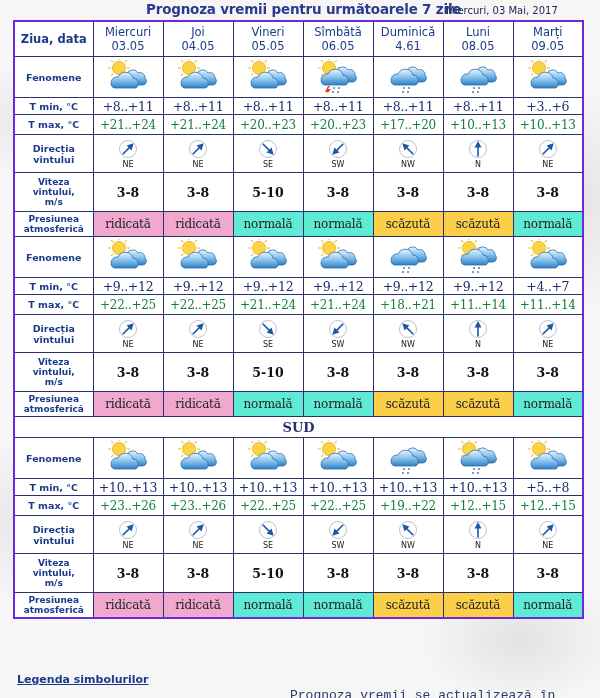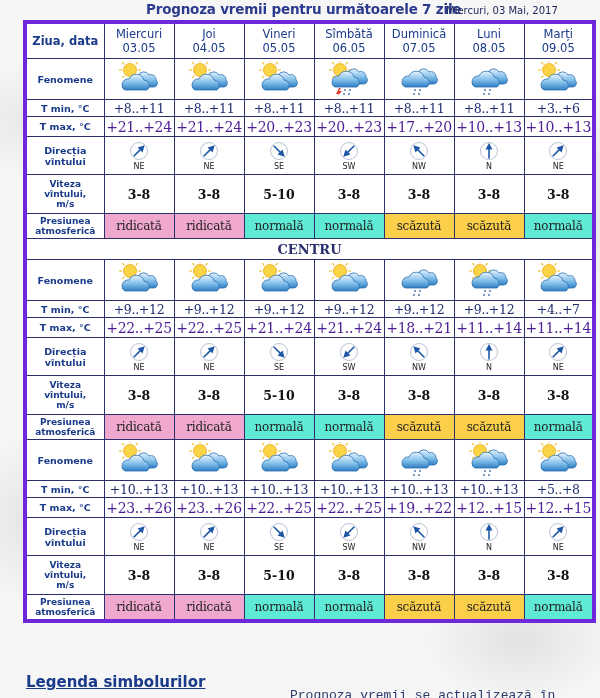--- a/index.html
+++ b/index.html
@@ -25,25 +25,25 @@
     position: absolute; left: 110px; top: 1px;
     font-family: "DejaVu Sans", sans-serif;
     font-size: 13.5px; font-weight: bold; color: #2b3a8c;
     letter-spacing: -0.2px;
   }
   .date-stamp {
     position: absolute; left: 410px; top: 5px;
     font-size: 10px; color: #1a2356;
   }
   table.fc {
-    position: absolute; left: 23px; top: 20px;
+    position: absolute; left: 13px; top: 20px;
     border-collapse: collapse;
     width: 571px;
     table-layout: fixed;
-    border: 4px solid #6d28d9;
+    border: 2px solid #6d28d9;
   }
   table.fc td {
     border: 1.5px solid #2b2f6b;
     padding: 0;
     text-align: center;
     vertical-align: middle;
     background: #ffffff;
   }
   col.c-label { width: 79px; }
   col.c-day { width: 70px; }
@@ -80,43 +80,43 @@
   tr.r-dir td { height: 37px; }
   tr.r-vit td { height: 38px; }
   tr.r-pres td { height: 24px; }
   .tmin {
     font-family: "DejaVu Serif", serif;
     font-size: 12.5px; color: #1f2d6e;
     letter-spacing: -0.3px;
   }
   .tmax {
     font-family: "DejaVu Serif", serif;
-    font-size: 14px; color: #4c1d95;
+    font-size: 12px; color: #15803d;
     letter-spacing: -0.3px;
   }
   .vit {
     font-family: "DejaVu Serif", serif;
     font-size: 12.5px; color: #111;
     font-weight: bold;
   }
   td.pres {
     font-family: "DejaVu Serif", serif;
     font-size: 12px; color: #222;
     letter-spacing: -0.2px;
   }
   td.pres.ridicata { background: #f0a8cf; margin-top: 40px; }
   td.pres.normala { background: #5eead4; }
   td.pres.scazuta { background: #fbcf4a; }
   .wind { display: flex; flex-direction: column; align-items: center; justify-content: space-between; }
   .wind svg { width: 20px; height: 20px; display: block; }
   .wind .dirtxt { font-size: 8px; color: #222; margin-top: 1px; }
   .wx svg { width: 46px; height: 36px; display: block; margin: 0 auto; }
   .footer-link {
-    position: absolute; left: 26px; top: 673px;
-    font-size: 15px; font-weight: bold; color: #1a3a8a;
+    position: absolute; left: 17px; top: 673px;
+    font-size: 11px; font-weight: bold; color: #1a3a8a;
     text-decoration: underline;
   }
   .footer-note {
     position: absolute; left: 290px; top: 688px;
     font-size: 13px; color: #2d3a6a; font-family: Liberation Mono, monospace;
   }
 </style>
 </head>
 <body>
 
@@ -152,21 +152,21 @@
       <td class="hdr">
           <span class="d">Vineri</span>
           <span class="d">05.05</span>
         </td>
       <td class="hdr">
           <span class="d">Sîmbătă</span>
           <span class="d">06.05</span>
         </td>
       <td class="hdr">
           <span class="d">Duminică</span>
-          <span class="d">07.05</span>
+          <span class="d">4.61</span>
         </td>
       <td class="hdr">
           <span class="d">Luni</span>
           <span class="d">08.05</span>
         </td>
       <td class="hdr">
           <span class="d">Marți</span>
           <span class="d">09.05</span>
         </td>
     </tr>
@@ -472,23 +472,20 @@
       <tr class="r-pres">
         <td class="lbl small"><span>Presiunea</span><br><span>atmosferică</span></td>
         <td class="pres ridicata">ridicată</td>
         <td class="pres ridicata">ridicată</td>
         <td class="pres normala">normală</td>
         <td class="pres normala">normală</td>
         <td class="pres scazuta">scăzută</td>
         <td class="pres scazuta">scăzută</td>
         <td class="pres normala">normală</td>
       </tr>
-      <tr>
-        <td class="region" colspan="8">CENTRU</td>
-      </tr>
       <tr class="r-fen">
         <td class="lbl">Fenomene</td>
         <td class="wx"><span><svg viewBox="0 0 46 36" xmlns="http://www.w3.org/2000/svg">
               <defs>
                 <linearGradient id="cg" x1="0" y1="0" x2="0" y2="1">
                   <stop offset="0" stop-color="#e8f4ff"></stop>
                   <stop offset="0.55" stop-color="#7fbde9"></stop>
                   <stop offset="1" stop-color="#2f7fc4"></stop>
                 </linearGradient>
               </defs>
@@ -788,20 +785,23 @@
       <tr class="r-pres">
         <td class="lbl small"><span>Presiunea</span><br><span>atmosferică</span></td>
         <td class="pres ridicata">ridicată</td>
         <td class="pres ridicata">ridicată</td>
         <td class="pres normala">normală</td>
         <td class="pres normala">normală</td>
         <td class="pres scazuta">scăzută</td>
         <td class="pres scazuta">scăzută</td>
         <td class="pres normala">normală</td>
       </tr>
+      <tr>
+        <td class="region" colspan="8">SUD</td>
+      </tr>
       <tr class="r-fen">
         <td class="lbl">Fenomene</td>
         <td class="wx"><span><svg viewBox="0 0 46 36" xmlns="http://www.w3.org/2000/svg">
               <defs>
                 <linearGradient id="cg" x1="0" y1="0" x2="0" y2="1">
                   <stop offset="0" stop-color="#e8f4ff"></stop>
                   <stop offset="0.55" stop-color="#7fbde9"></stop>
                   <stop offset="1" stop-color="#2f7fc4"></stop>
                 </linearGradient>
               </defs>

